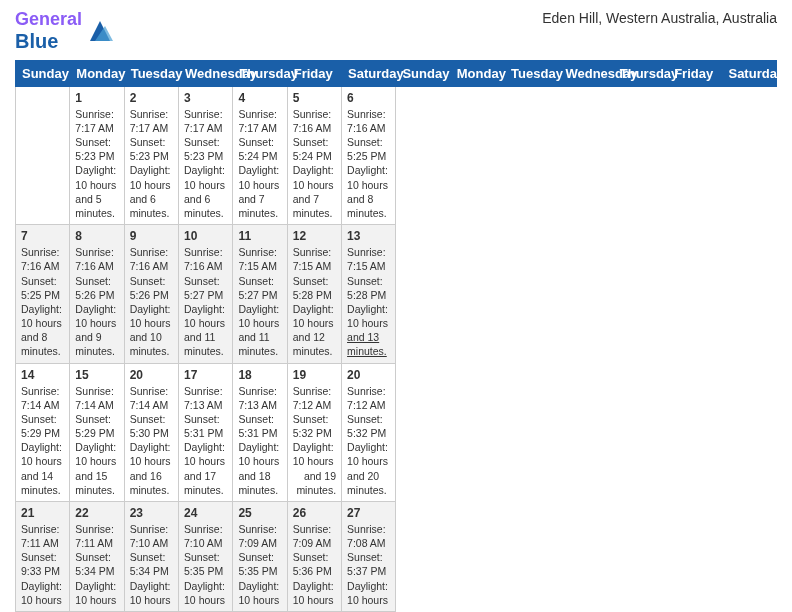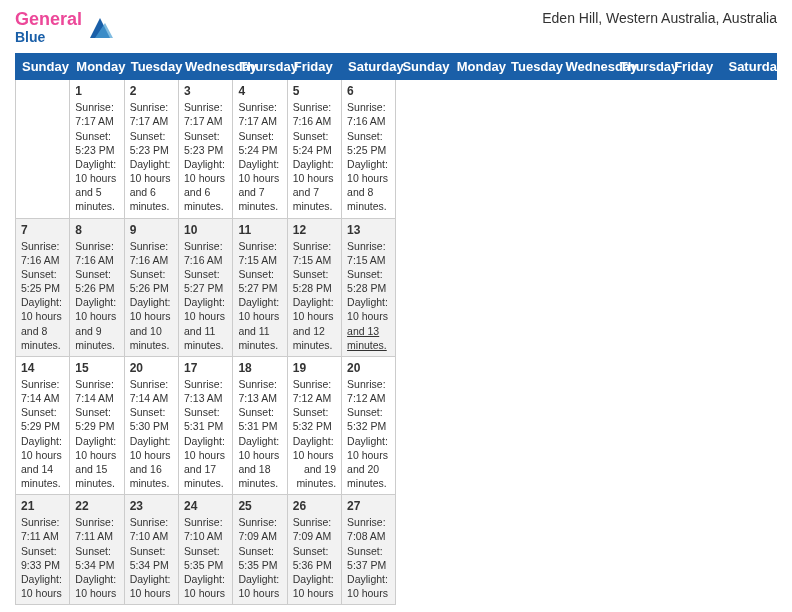--- a/index.html
+++ b/index.html
@@ -21,24 +21,24 @@
       align-items: center;
     }
     .logo-text {
       display: flex;
       flex-direction: column;
       line-height: 1.1;
     }
     .logo-general {
       font-size: 18px;
       font-weight: bold;
-      color: #ec4899;
+      color: #8b5cf6;
     }
     .logo-blue {
-      font-size: 14px;
+      font-size: 20px;
       font-weight: bold;
       color: #1a5fa8;
     }
     .logo-icon {
       width: 30px;
       height: 30px;
       margin-left: 3px;
     }
     .title-section {
       text-align: right;

